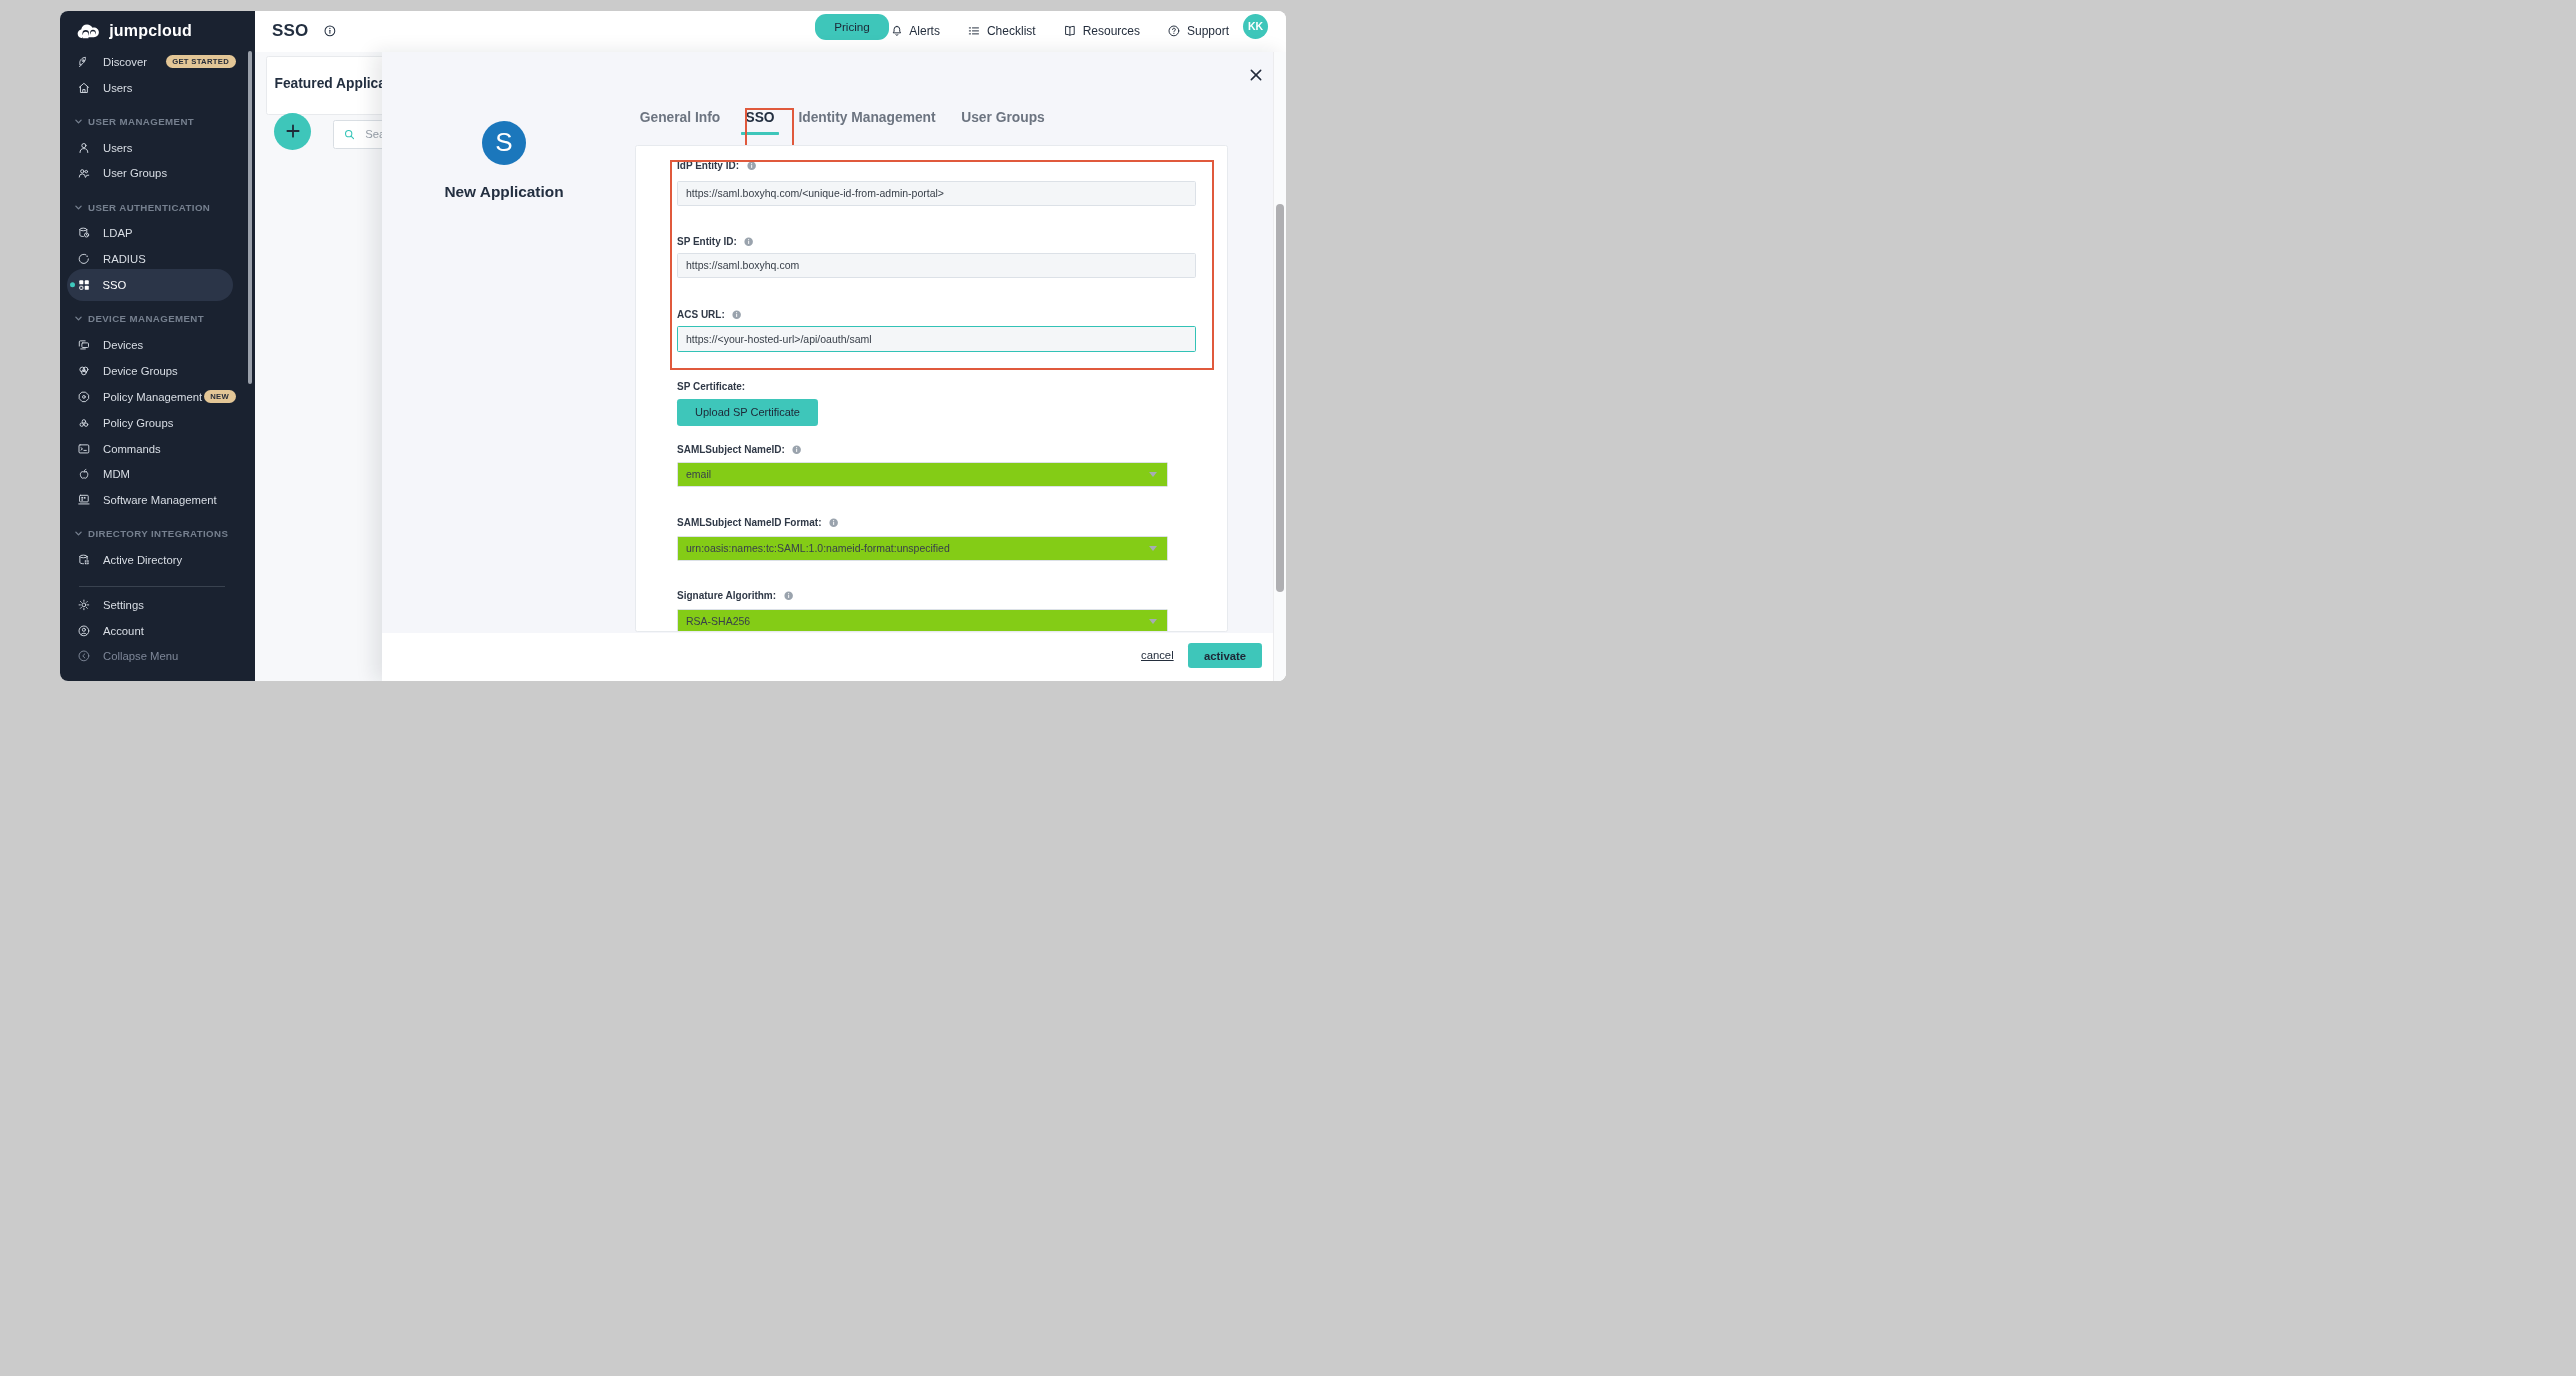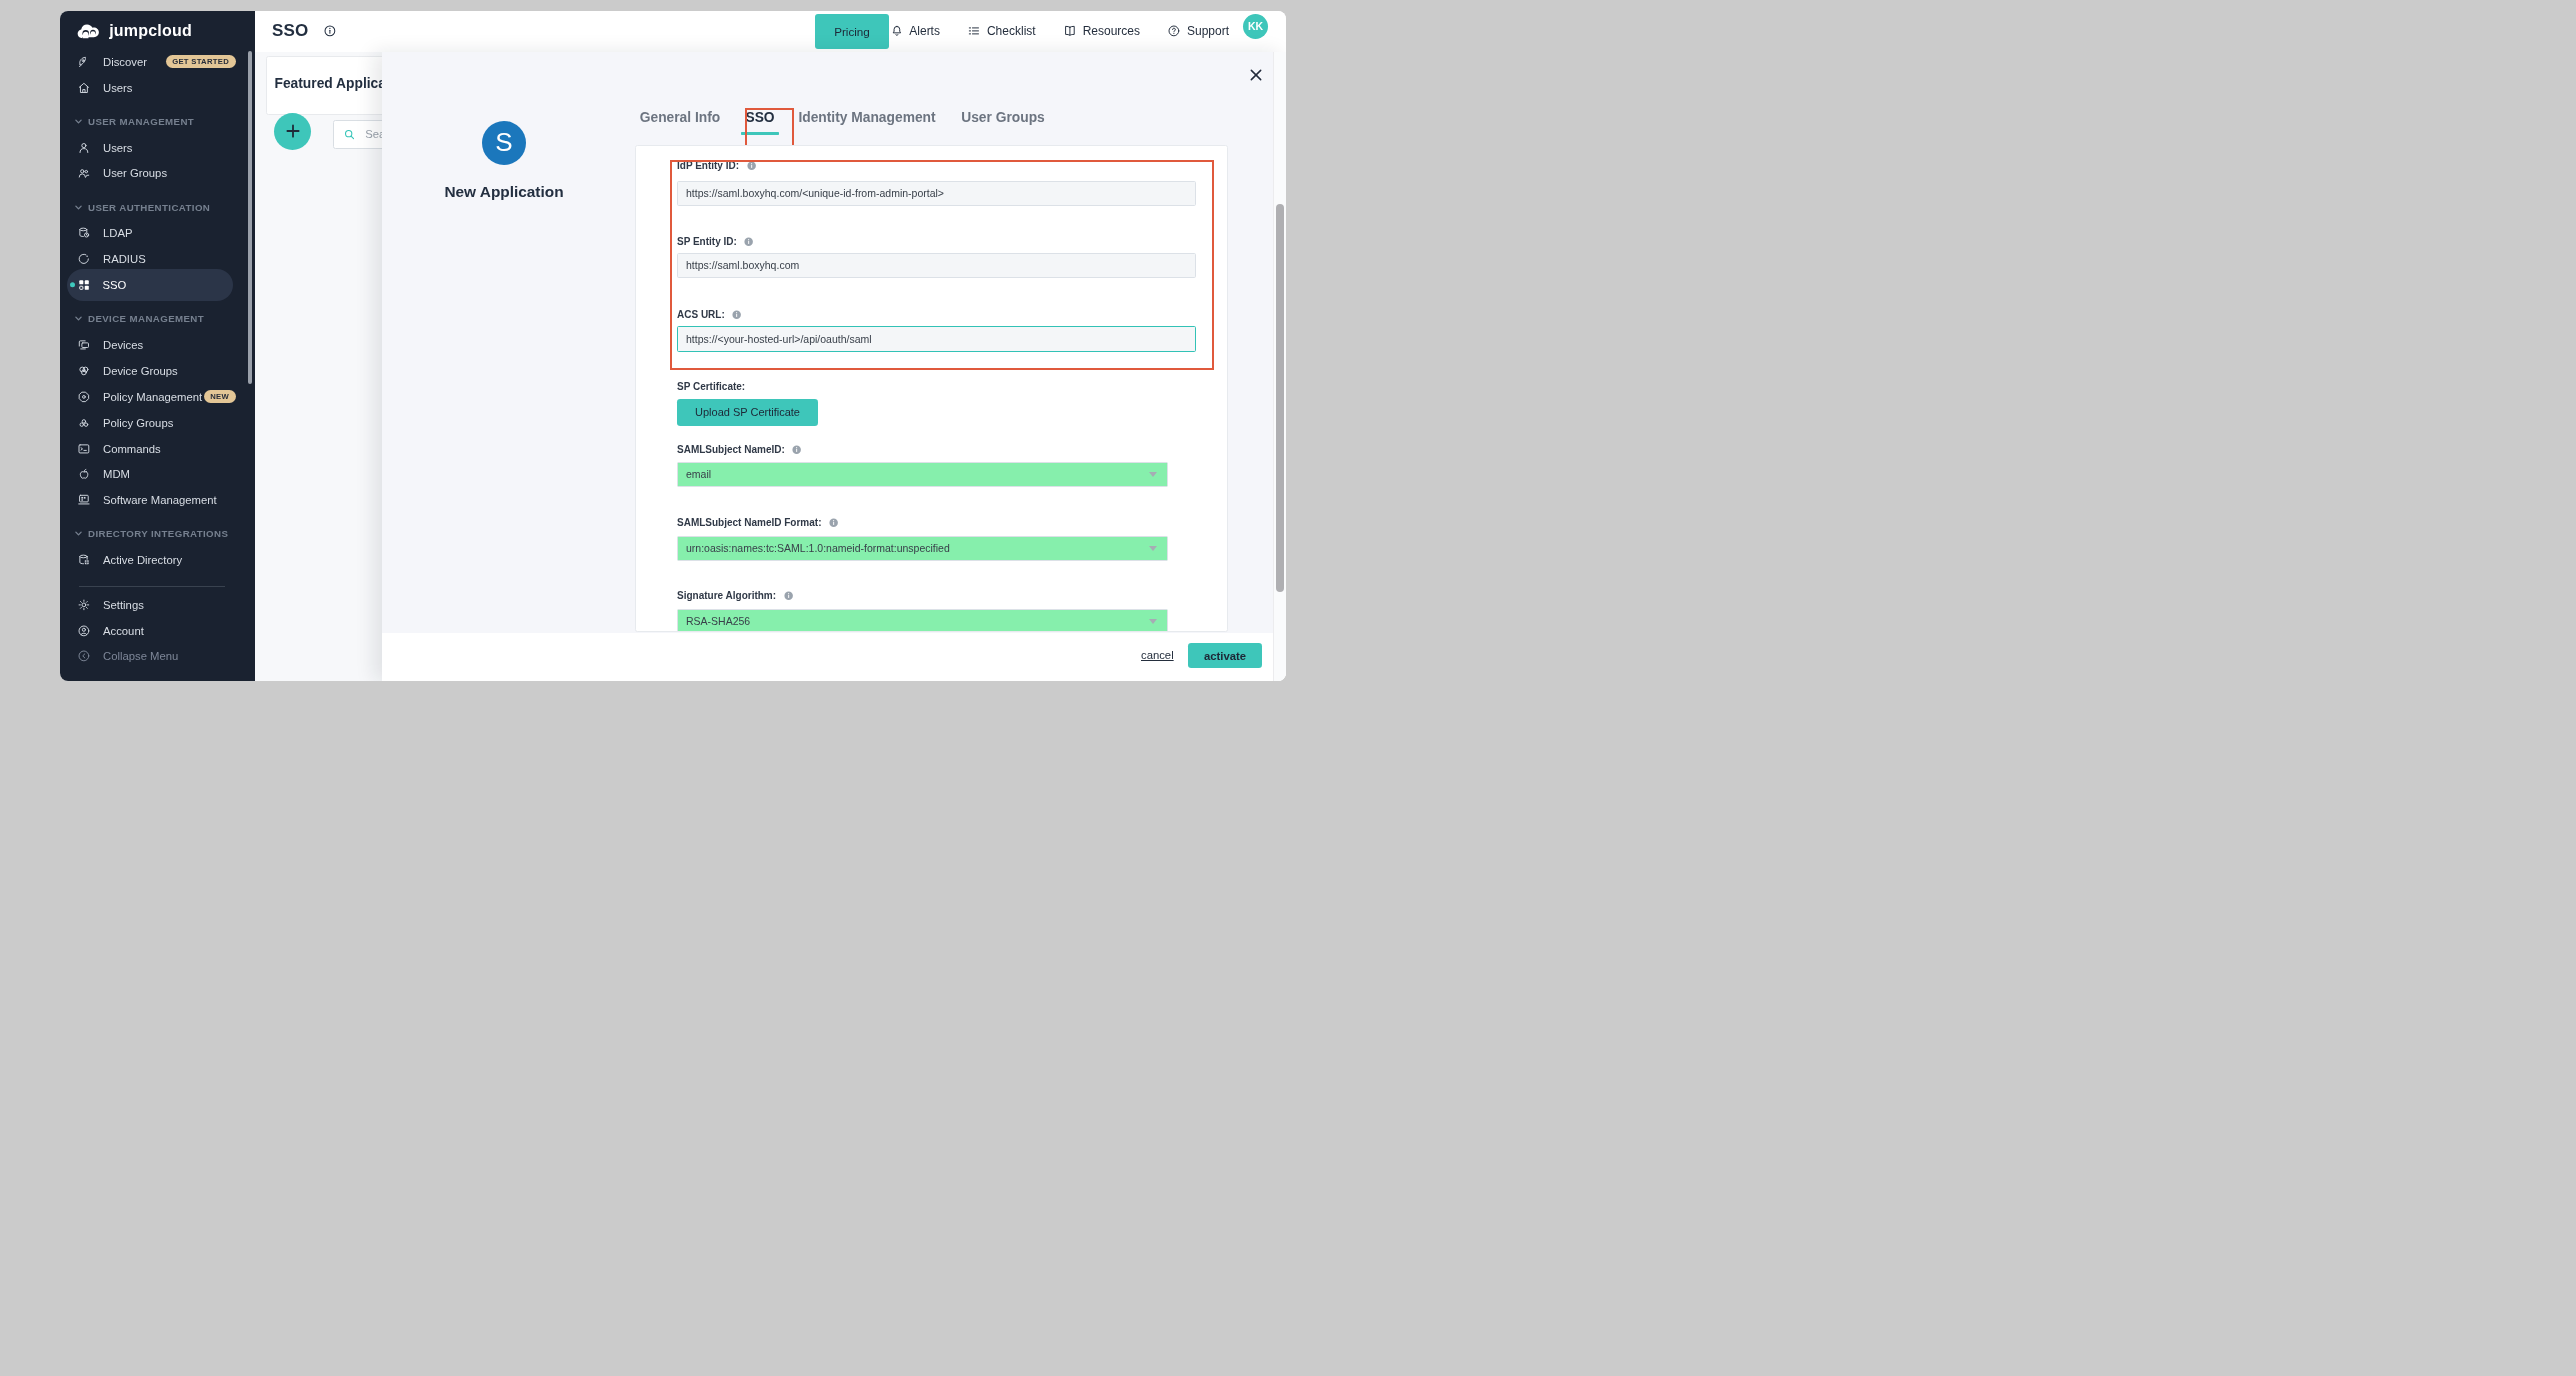--- a/index.html
+++ b/index.html
@@ -28,21 +28,21 @@
   .side-item.selected-row .s-label{left:36px;color:#ffffff;}
   .sel-dot{position:absolute;left:3.2px;top:50%;transform:translateY(-50%);width:5.7px;height:5.7px;border-radius:50%;background:#3fc9be;}
   .side-scrollthumb{position:absolute;left:188px;top:40px;width:4px;height:333px;background:#a8aeb8;border-radius:2.4px;opacity:.9;}
 
   
   .header{position:absolute;left:195px;top:0;width:1031px;height:41px;background:#ffffff;border-bottom:0.8px solid #e7e9ee;}
   .page-title-row{position:absolute;left:17px;top:0;height:41px;display:flex;align-items:center;gap:14.6px;}
   .page-title{font-size:17px;font-weight:800;color:#232f40;letter-spacing:0.2px;}
   .title-info{width:13.8px;height:13.8px;color:#232f40;cursor:pointer;}
   .title-info svg{width:13.8px;height:13.8px;display:block;}
-  .pricing-btn{position:absolute;left:560px;top:3.2px;width:74px;height:35px;background:#3ec6ba;border-radius:3px;display:flex;align-items:center;justify-content:center;font-size:11.7px;color:#1d2736;cursor:pointer;}
+  .pricing-btn{position:absolute;left:560px;top:3.2px;width:74px;height:26px;background:#3ec6ba;border-radius:11px;display:flex;align-items:center;justify-content:center;font-size:11.7px;color:#1d2736;cursor:pointer;}
   .header-nav{position:absolute;right:57px;top:0;height:41px;display:flex;align-items:center;gap:27.5px;}
   .nav-item{display:flex;align-items:center;gap:5.7px;font-size:12px;color:#242e3d;cursor:pointer;white-space:nowrap;}
   .nav-item svg{width:13.8px;height:13.8px;display:block;color:#242e3d;}
   .avatar{position:absolute;right:18px;top:3.2px;width:25px;height:25px;border-radius:50%;background:#3ec6ba;color:#ffffff;font-size:10.5px;font-weight:700;display:flex;align-items:center;justify-content:center;cursor:pointer;}
 
   
   .content{position:absolute;left:195px;top:41px;width:1031px;height:629px;background:#f7f8fa;}
   .featured-card{position:absolute;left:10.5px;top:4px;width:340px;height:57px;background:#ffffff;border:0.8px solid #e8eaed;border-radius:2.4px;}
   .featured-heading{position:absolute;left:8px;top:19.4px;font-size:13.8px;font-weight:700;color:#232f40;white-space:nowrap;}
   .add-btn{position:absolute;left:19.4px;top:61px;width:37px;height:37px;border-radius:50%;background:#3ec6ba;display:flex;align-items:center;justify-content:center;cursor:pointer;}
@@ -65,21 +65,21 @@
   .tab-annotation{position:absolute;left:363px;top:56px;width:49px;height:39px;border:2.4px solid #e0593c;box-sizing:border-box;pointer-events:none;}
   .content-box{position:absolute;left:253px;top:93px;width:593px;height:487px;background:#ffffff;border:0.8px solid #e7eaee;border-radius:2.4px;box-sizing:border-box;overflow:hidden;}
   .fields-annotation{position:absolute;left:288px;top:108px;width:544px;height:210px;border:2.4px solid #e0593c;box-sizing:border-box;pointer-events:none;z-index:5;}
 
   .fgroup{position:absolute;left:41px;}
   .flabel{display:flex;align-items:center;gap:6.5px;font-size:10px;font-weight:700;color:#303947;white-space:nowrap;}
   .flabel .info{width:11.3px;height:11.3px;}
   .flabel .info svg{width:11.3px;height:11.3px;display:block;}
   .tinput{position:absolute;left:41px;width:519px;height:25px;background:#f4f6f8;border:0.8px solid #dce1e7;border-radius:1.6px;box-sizing:border-box;font-size:10.5px;color:#39404a;padding:0 8px;font-family:"Liberation Sans",sans-serif;outline:none;}
   .tinput.focused{border:1.6px solid #32c2b6;height:26px;}
-  .tselect{position:absolute;left:41px;width:491px;height:25px;background:#86efac;border:0.8px solid #dce1e7;border-radius:1.6px;box-sizing:border-box;display:flex;align-items:center;font-size:10.5px;color:#39404a;padding:0 8px;cursor:pointer;}
+  .tselect{position:absolute;left:41px;width:491px;height:25px;background:#84cc16;border:0.8px solid #dce1e7;border-radius:1.6px;box-sizing:border-box;display:flex;align-items:center;font-size:10.5px;color:#39404a;padding:0 8px;cursor:pointer;}
   .caret{position:absolute;right:9.7px;top:9.7px;width:0;height:0;border-left:4px solid transparent;border-right:4px solid transparent;border-top:5.7px solid #a6acb4;}
   .upload-btn{position:absolute;left:41px;width:141px;height:27px;background:#3ec6ba;border:none;border-radius:3.2px;font-size:11px;font-weight:400;color:#1d2736;cursor:pointer;font-family:"Liberation Sans",sans-serif;}
 
   .modal-footer{position:absolute;left:0;top:581px;width:904px;height:48px;background:#ffffff;border-bottom-right-radius:8px;}
   .cancel-link{position:absolute;left:759px;top:16px;font-size:11.3px;color:#242e3d;text-decoration:underline;cursor:pointer;}
   .activate-btn{position:absolute;left:806px;top:10.5px;width:74px;height:25px;background:#3ec6ba;border:none;border-radius:3.2px;font-size:11.3px;font-weight:700;color:#1d2736;cursor:pointer;font-family:"Liberation Sans",sans-serif;}
 
   .modal-scrolltrack{position:absolute;right:0;top:0;width:12px;height:629px;background:#fafbfc;border-left:0.8px solid #ececee;border-bottom-right-radius:8px;}
   .modal-scrollthumb{position:absolute;right:2.4px;top:152px;width:7.3px;height:388px;background:#afafb2;border-radius:4px;}
 </style>

